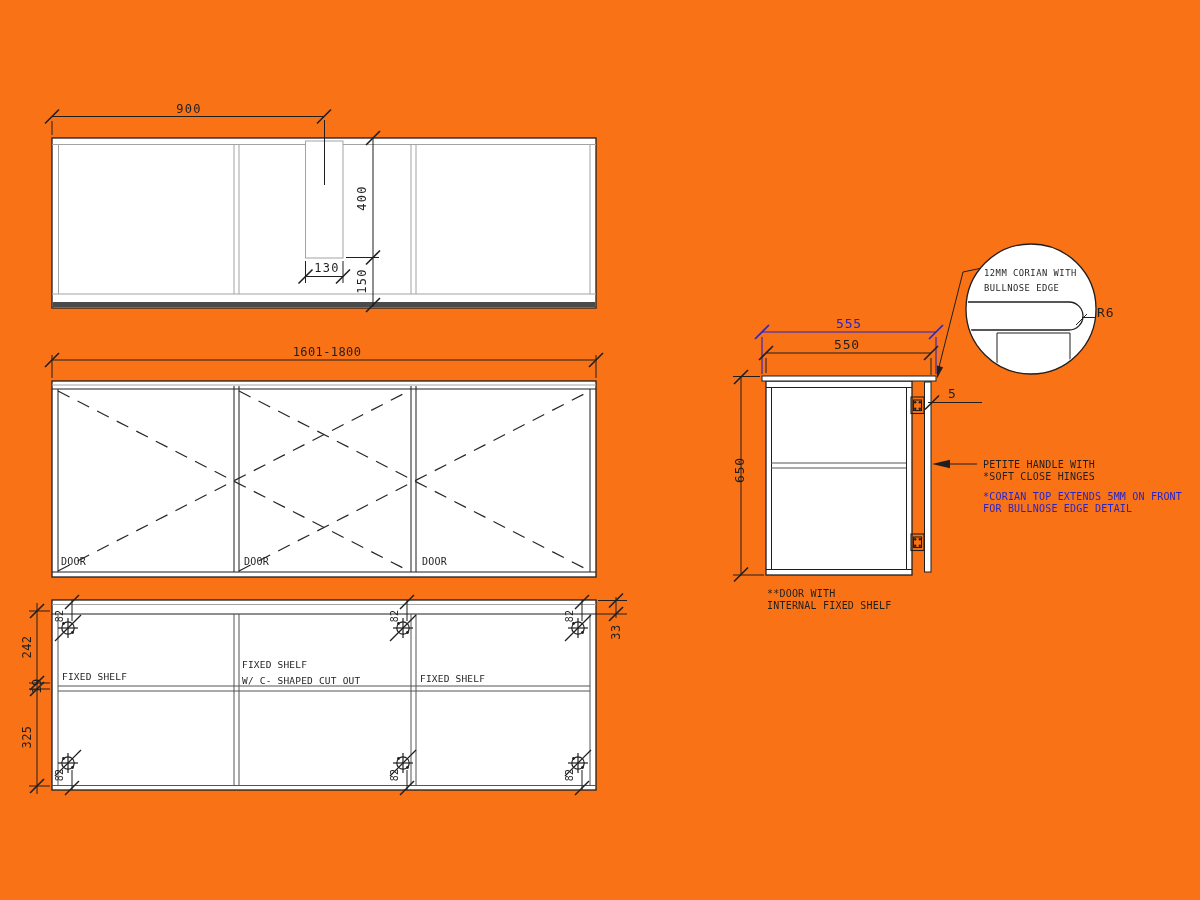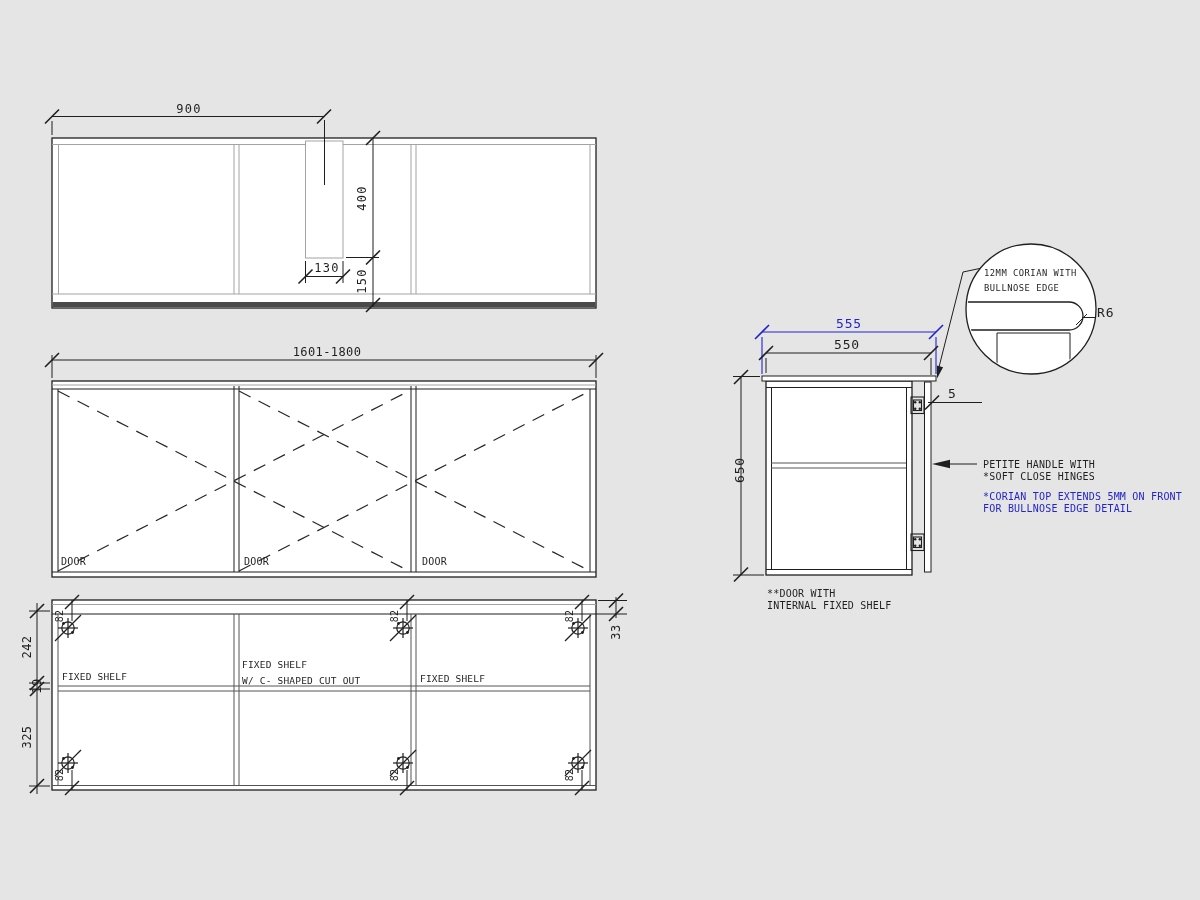--- a/index.html
+++ b/index.html
@@ -1,16 +1,16 @@
 <!DOCTYPE html>
 <html><head>
 <meta charset="utf-8">
 <style>
   html,body{margin:0;padding:0;background:#ffffff;}
-  #canvas{position:relative;width:1200px;height:900px;background:#e5e5e5;overflow:hidden;text-align:center;}
+  #canvas{position:relative;width:1200px;height:900px;background:#f97316;overflow:hidden;text-align:center;}
   svg text{font-family:"DejaVu Sans Mono", monospace; fill:#1f1f1f;}
   .t10{font-size:10px;letter-spacing:0.2px}
   .t95{font-size:9.5px;letter-spacing:0.2px}
   .t12{font-size:12px;letter-spacing:1.2px}
   .t12n{font-size:12px;letter-spacing:0.4px}
   .t13{font-size:13px;letter-spacing:0.8px}
   .t88{font-size:8.8px;letter-spacing:0.5px}
   .mid{text-anchor:middle}
   .blue{fill:#2424cc}
   .ln{stroke:#1f1f1f;stroke-width:1.3;fill:none}

